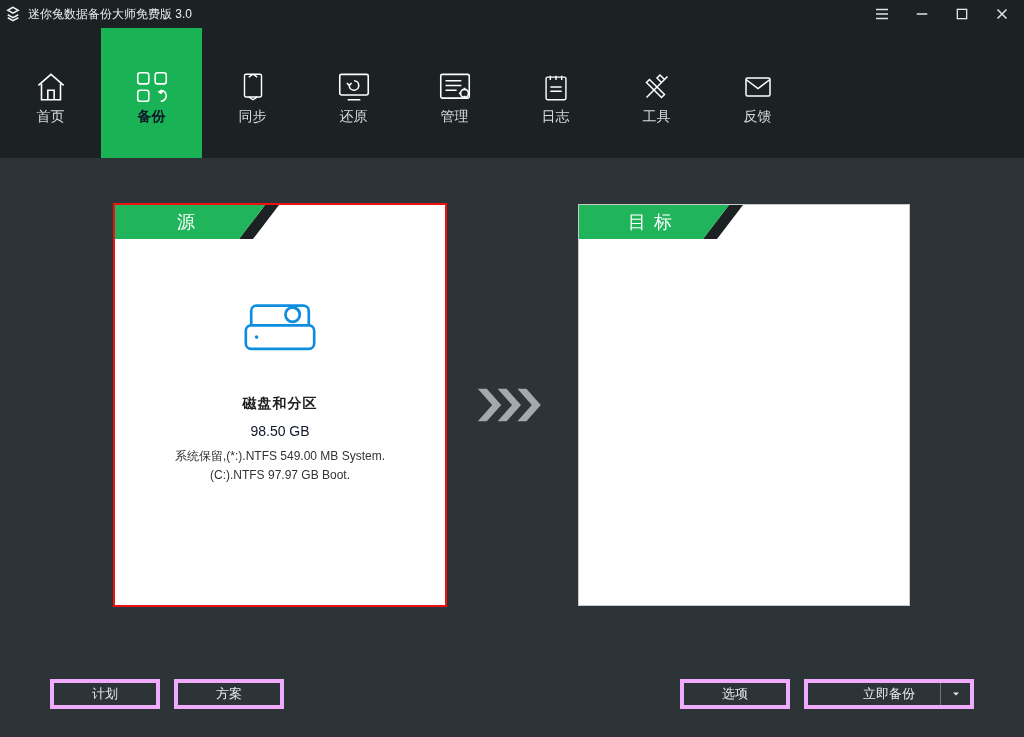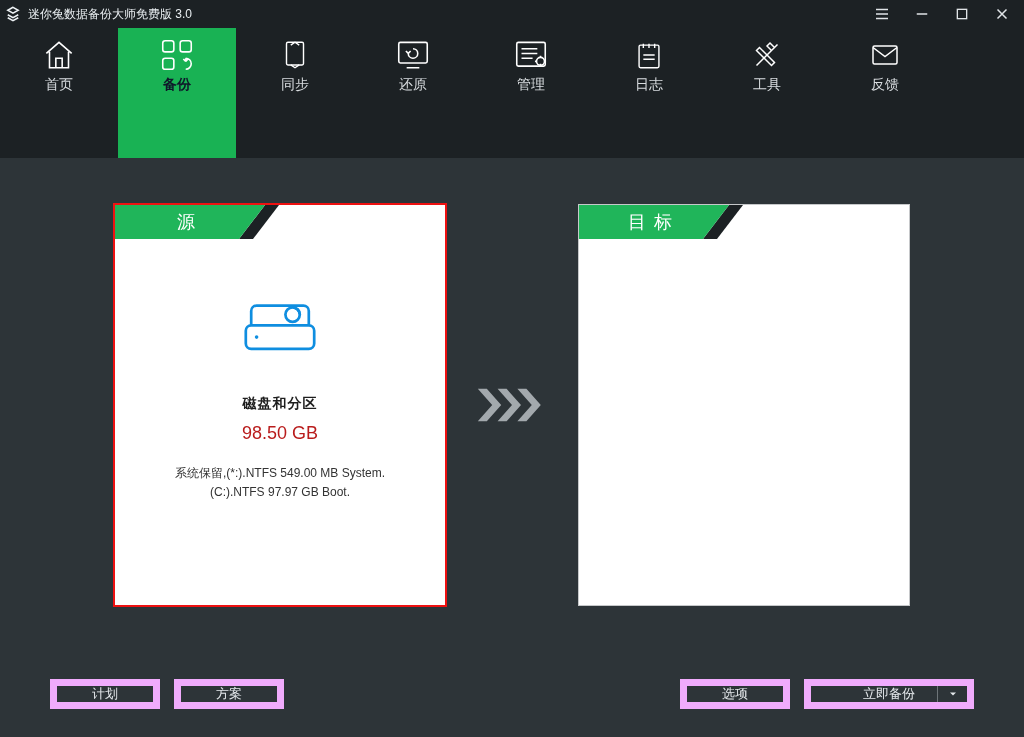--- a/index.html
+++ b/index.html
@@ -25,24 +25,25 @@
     }
     .titlebar .title { color: #eaeff2; font-size: 12px; flex: 1; }
     .win-controls { display: flex; gap: 16px; align-items: center; padding-right: 6px;}
     .win-controls .wc { width: 24px; height: 24px; display:flex; align-items:center; justify-content:center; cursor:pointer;}
     .navbar {
       height: 130px;
       background: #1c2124;
       display: flex;
     }
     .nav-item {
-      width: 118px;
+      width: 101px;
       display: flex;
       flex-direction: column;
       align-items: center;
+      justify-content: center;
       gap: 0;
       color: #d9dde0;
       cursor: pointer;
       padding-top: 6px;
     }
     .nav-item.active { background: #19b254; color: #0f172a; font-weight: bold; }
     .nav-item .nav-label { font-size: 14px; }
     .nav-icon { width: 42px; height: 42px; display: flex; align-items:center; justify-content:center; }
     .nav-item svg { stroke: #fff; fill:none; }
     .content {
@@ -79,34 +80,34 @@
     .panel-body {
       padding: 36px 20px 0 20px;
       display: flex; flex-direction: column; align-items: center;
       color: #1e1e1e;
       text-align: center;
     }
     .panel-body .big-icon {
       width: 90px; height: 90px; margin-bottom: 30px;
     }
     .panel-body h3 { font-size: 14px; font-weight: bold; margin-bottom: 10px; letter-spacing: 1px;}
-    .panel-body .sz { font-size: 18px; color: #b91c1c; margin-bottom: 20px;}
+    .panel-body .sz { font-size: 14px; color: #0f172a; margin-bottom: 8px;}
     .panel-body .detail { font-size: 12px; color: #333; line-height: 1.6;}
     .arrow {
       display: flex; gap: -4px; padding: 0 4px;
     }
     .arrow svg { width: 72px; height: 44px;}
     .bottom-bar {
       position: absolute; bottom: 28px; left: 50px; right: 50px;
       display: flex; justify-content: space-between; align-items:center;
     }
     .btn-group { display: flex; gap: 14px; }
     .btn {
       width: 110px; height: 30px;
-      border: 7px solid #f0abfc;
+      border: 4px solid #f0abfc;
       background: transparent;
       color: #e5e9ec;
       font-size: 13px;
       display:flex; align-items:center; justify-content:center;
       cursor:pointer;
     }
     .btn.wide { width: 170px; position:relative;}
     .btn.wide .split {
       position:absolute; right:0; top:0; bottom:0; width:30px;
       border-left:1px solid #6e7579;

